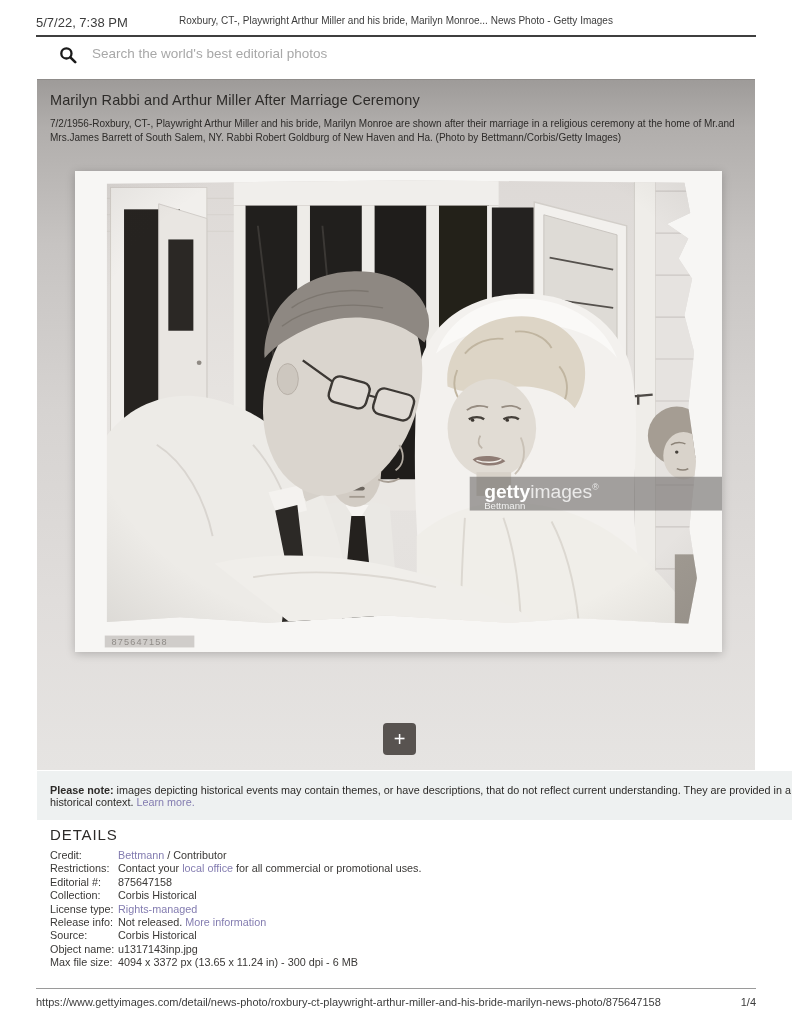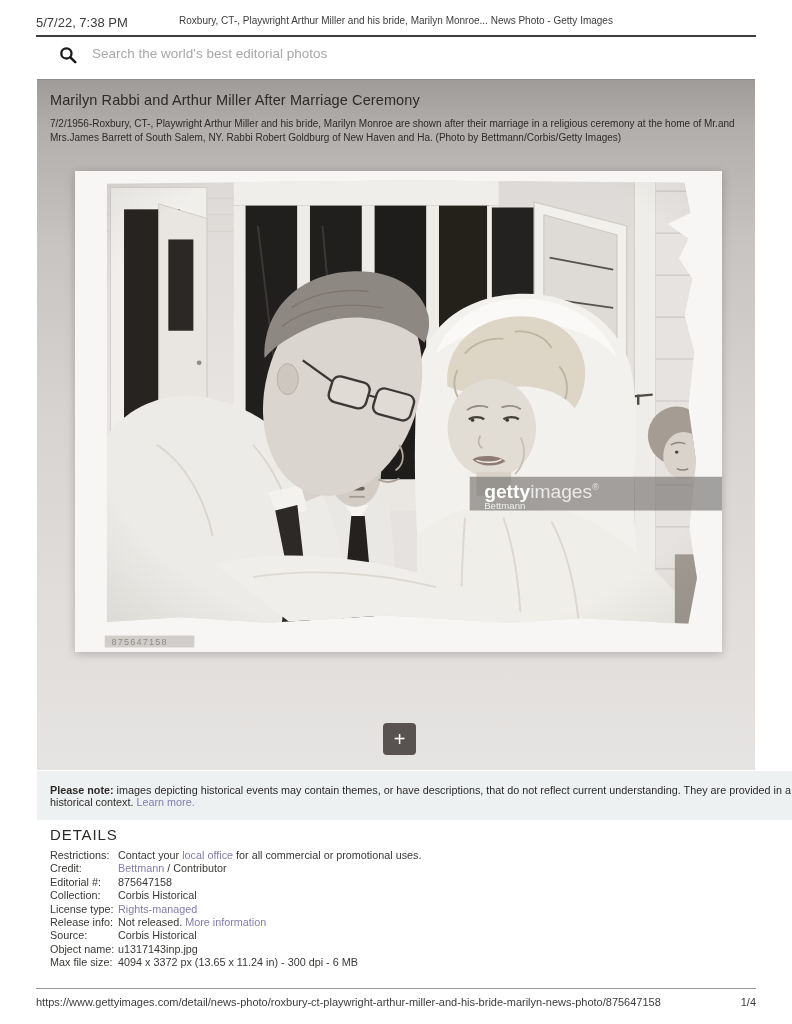--- a/index.html
+++ b/index.html
@@ -220,26 +220,26 @@
     <button class="expand-btn">+</button>
   </div>
 
   <div class="notice-bar">
     <div class="notice-text"><span class="notice-lead">Please note:</span><span> images depicting historical events may contain themes, or have descriptions, that do not reflect current understanding. They are provided in a historical context. </span><a class="nlink" href="#">Learn more.</a></div>
   </div>
 
   <div class="details-heading">DETAILS</div>
   <div class="details-table">
       <div class="drow">
+        <span class="dlabel">Credit:</span>
+        <span class="dval"><a class="dlink" href="#">Bettmann</a><span> / Contributor</span></span>
+      </div>
+      <div class="drow">
         <span class="dlabel">Restrictions:</span>
         <span class="dval"><span>Contact your </span><a class="dlink" href="#">local office</a><span> for all commercial or promotional uses.</span></span>
-      </div>
-      <div class="drow">
-        <span class="dlabel">Credit:</span>
-        <span class="dval"><a class="dlink" href="#">Bettmann</a><span> / Contributor</span></span>
       </div>
       <div class="drow">
         <span class="dlabel">Editorial #:</span>
         <span class="dval"><span>875647158</span></span>
       </div>
       <div class="drow">
         <span class="dlabel">Collection:</span>
         <span class="dval"><span>Corbis Historical</span></span>
       </div>
       <div class="drow">

